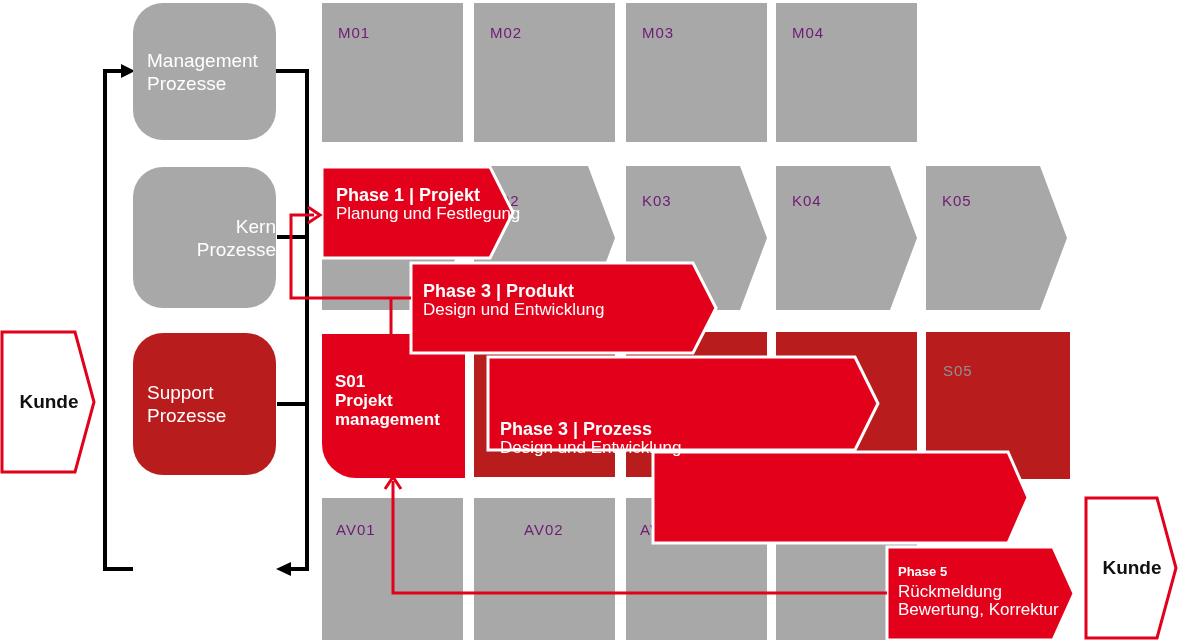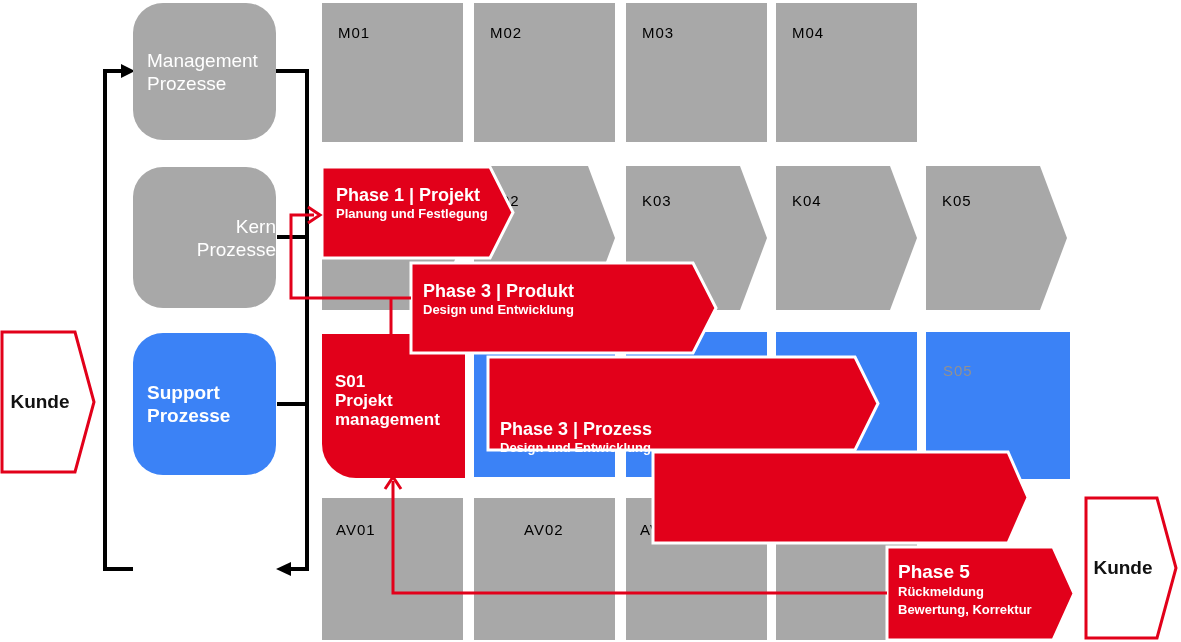--- a/index.html
+++ b/index.html
@@ -4,44 +4,44 @@
 <style>
   html,body{margin:0;padding:0;background:#fff;}
   #canvas{position:relative;width:1181px;height:642px;background:#fff;overflow:hidden;
           font-family:"Liberation Sans", sans-serif;}
   .layer{position:absolute;left:0;top:0;width:1181px;height:642px;}
   svg.layer{pointer-events:none;}
 
   
   .gbox{position:absolute;}
   .light{background:#a8a8a8;}
-  .dark{background:#3b82f6;font-weight:bold;}
+  .dark{background:#b91c1c;}
   .glabel{position:absolute;font-size:15px;letter-spacing:1px;white-space:nowrap;}
-  .glabel.on-light{color:#000000;}
+  .glabel.on-light{color:#701a75;}
   .glabel.on-dark{color:#919191;}
 
   
   .pbox{position:absolute;left:133px;width:143px;border-radius:30px;
         display:flex;flex-direction:column;justify-content:center;
         padding-left:14px;box-sizing:border-box;color:#fff;font-size:19px;line-height:23px;}
 
   
   .s01{position:absolute;left:322px;top:334px;width:143px;height:144px;background:#e2001a;
        border-bottom-left-radius:34px;color:#fff;font-weight:bold;font-size:17px;line-height:19px;
        padding:38px 0 0 13px;box-sizing:border-box;}
 
   
   .phase-text{position:absolute;color:#fff;white-space:nowrap;}
   .pt{font-weight:bold;font-size:18px;line-height:20px;}
-  .pt5{font-weight:bold;font-size:19px;line-height:22px;}
-  .ps{font-size:13px;line-height:18px;font-weight:bold;}
+  .pt5{font-weight:bold;font-size:13px;line-height:22px;}
+  .ps{font-size:17px;line-height:18px;}
 
   
   .kunde-text{position:absolute;display:flex;align-items:center;justify-content:center;
-              color:#111;font-weight:bold;font-size:19px;}
+              color:#111;font-weight:bold;font-size:19px;margin-left:9px;}
 </style>
 </head>
 <body>
 
 <div id="canvas">
 
   <div class="layer">
 
     <div class="gbox light" style="left:322px;top:3px;width:141px;height:139px;"></div>
     <div class="gbox light" style="left:474px;top:3px;width:141px;height:139px;"></div>

